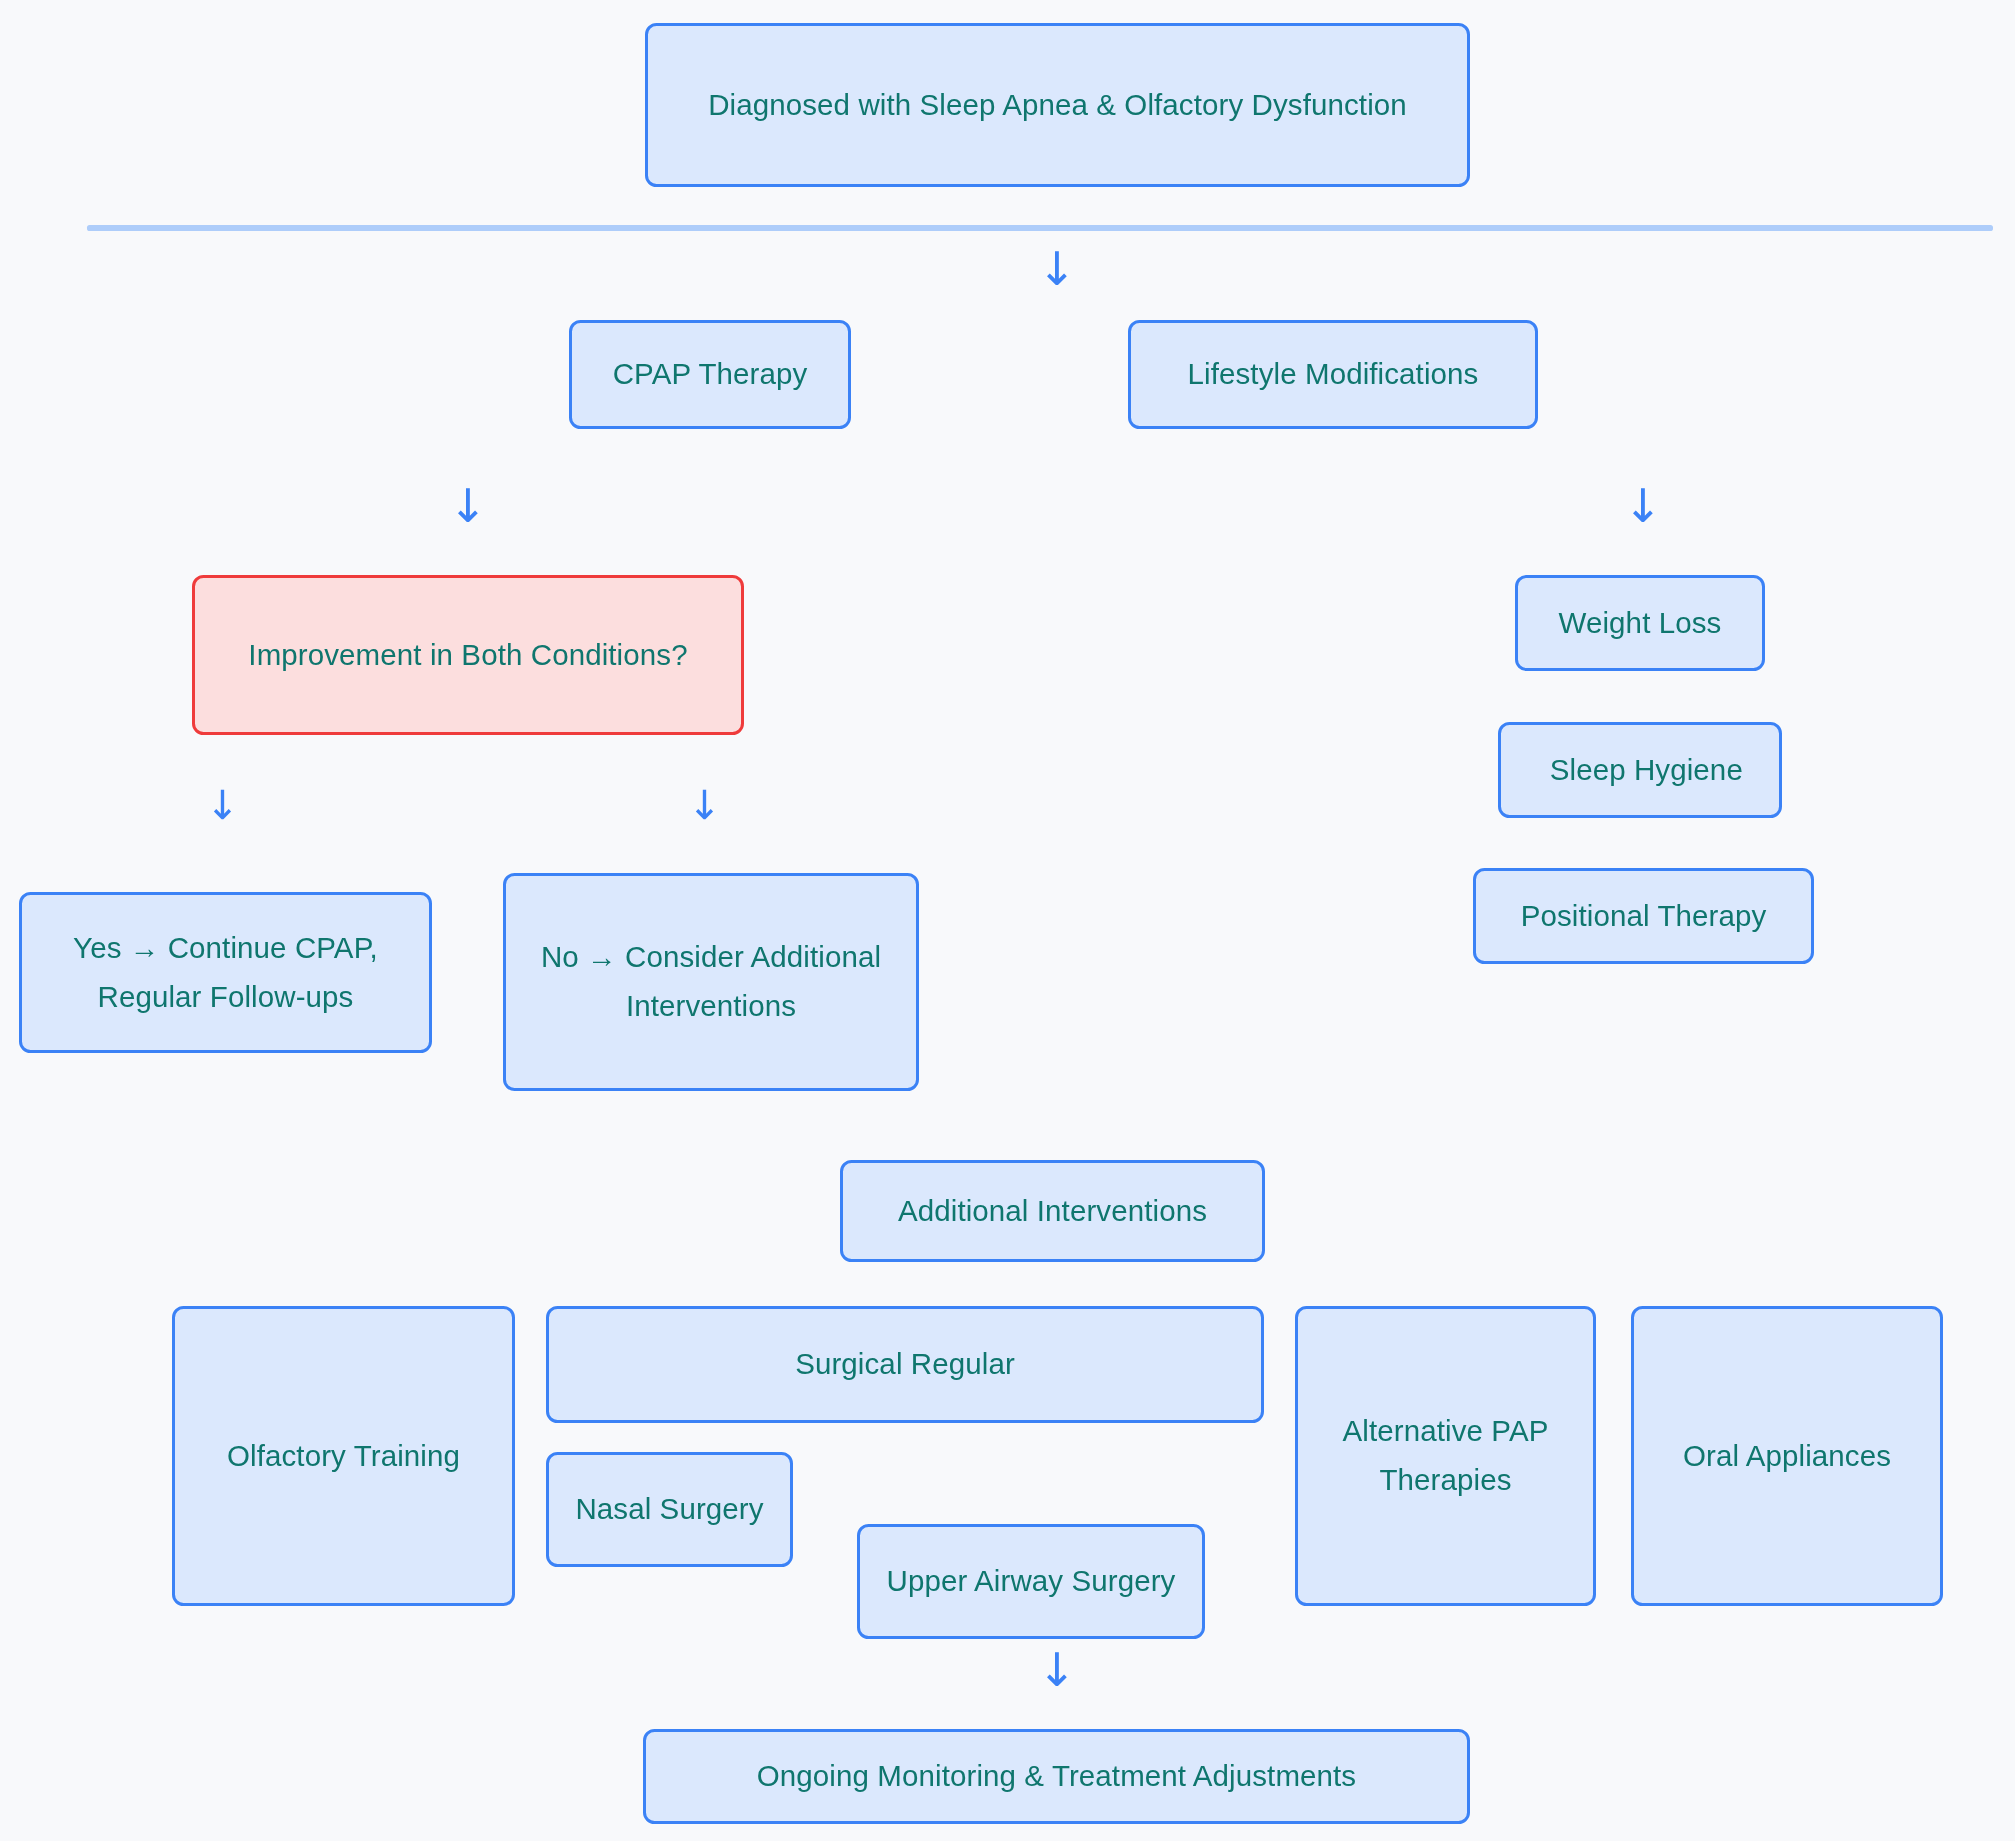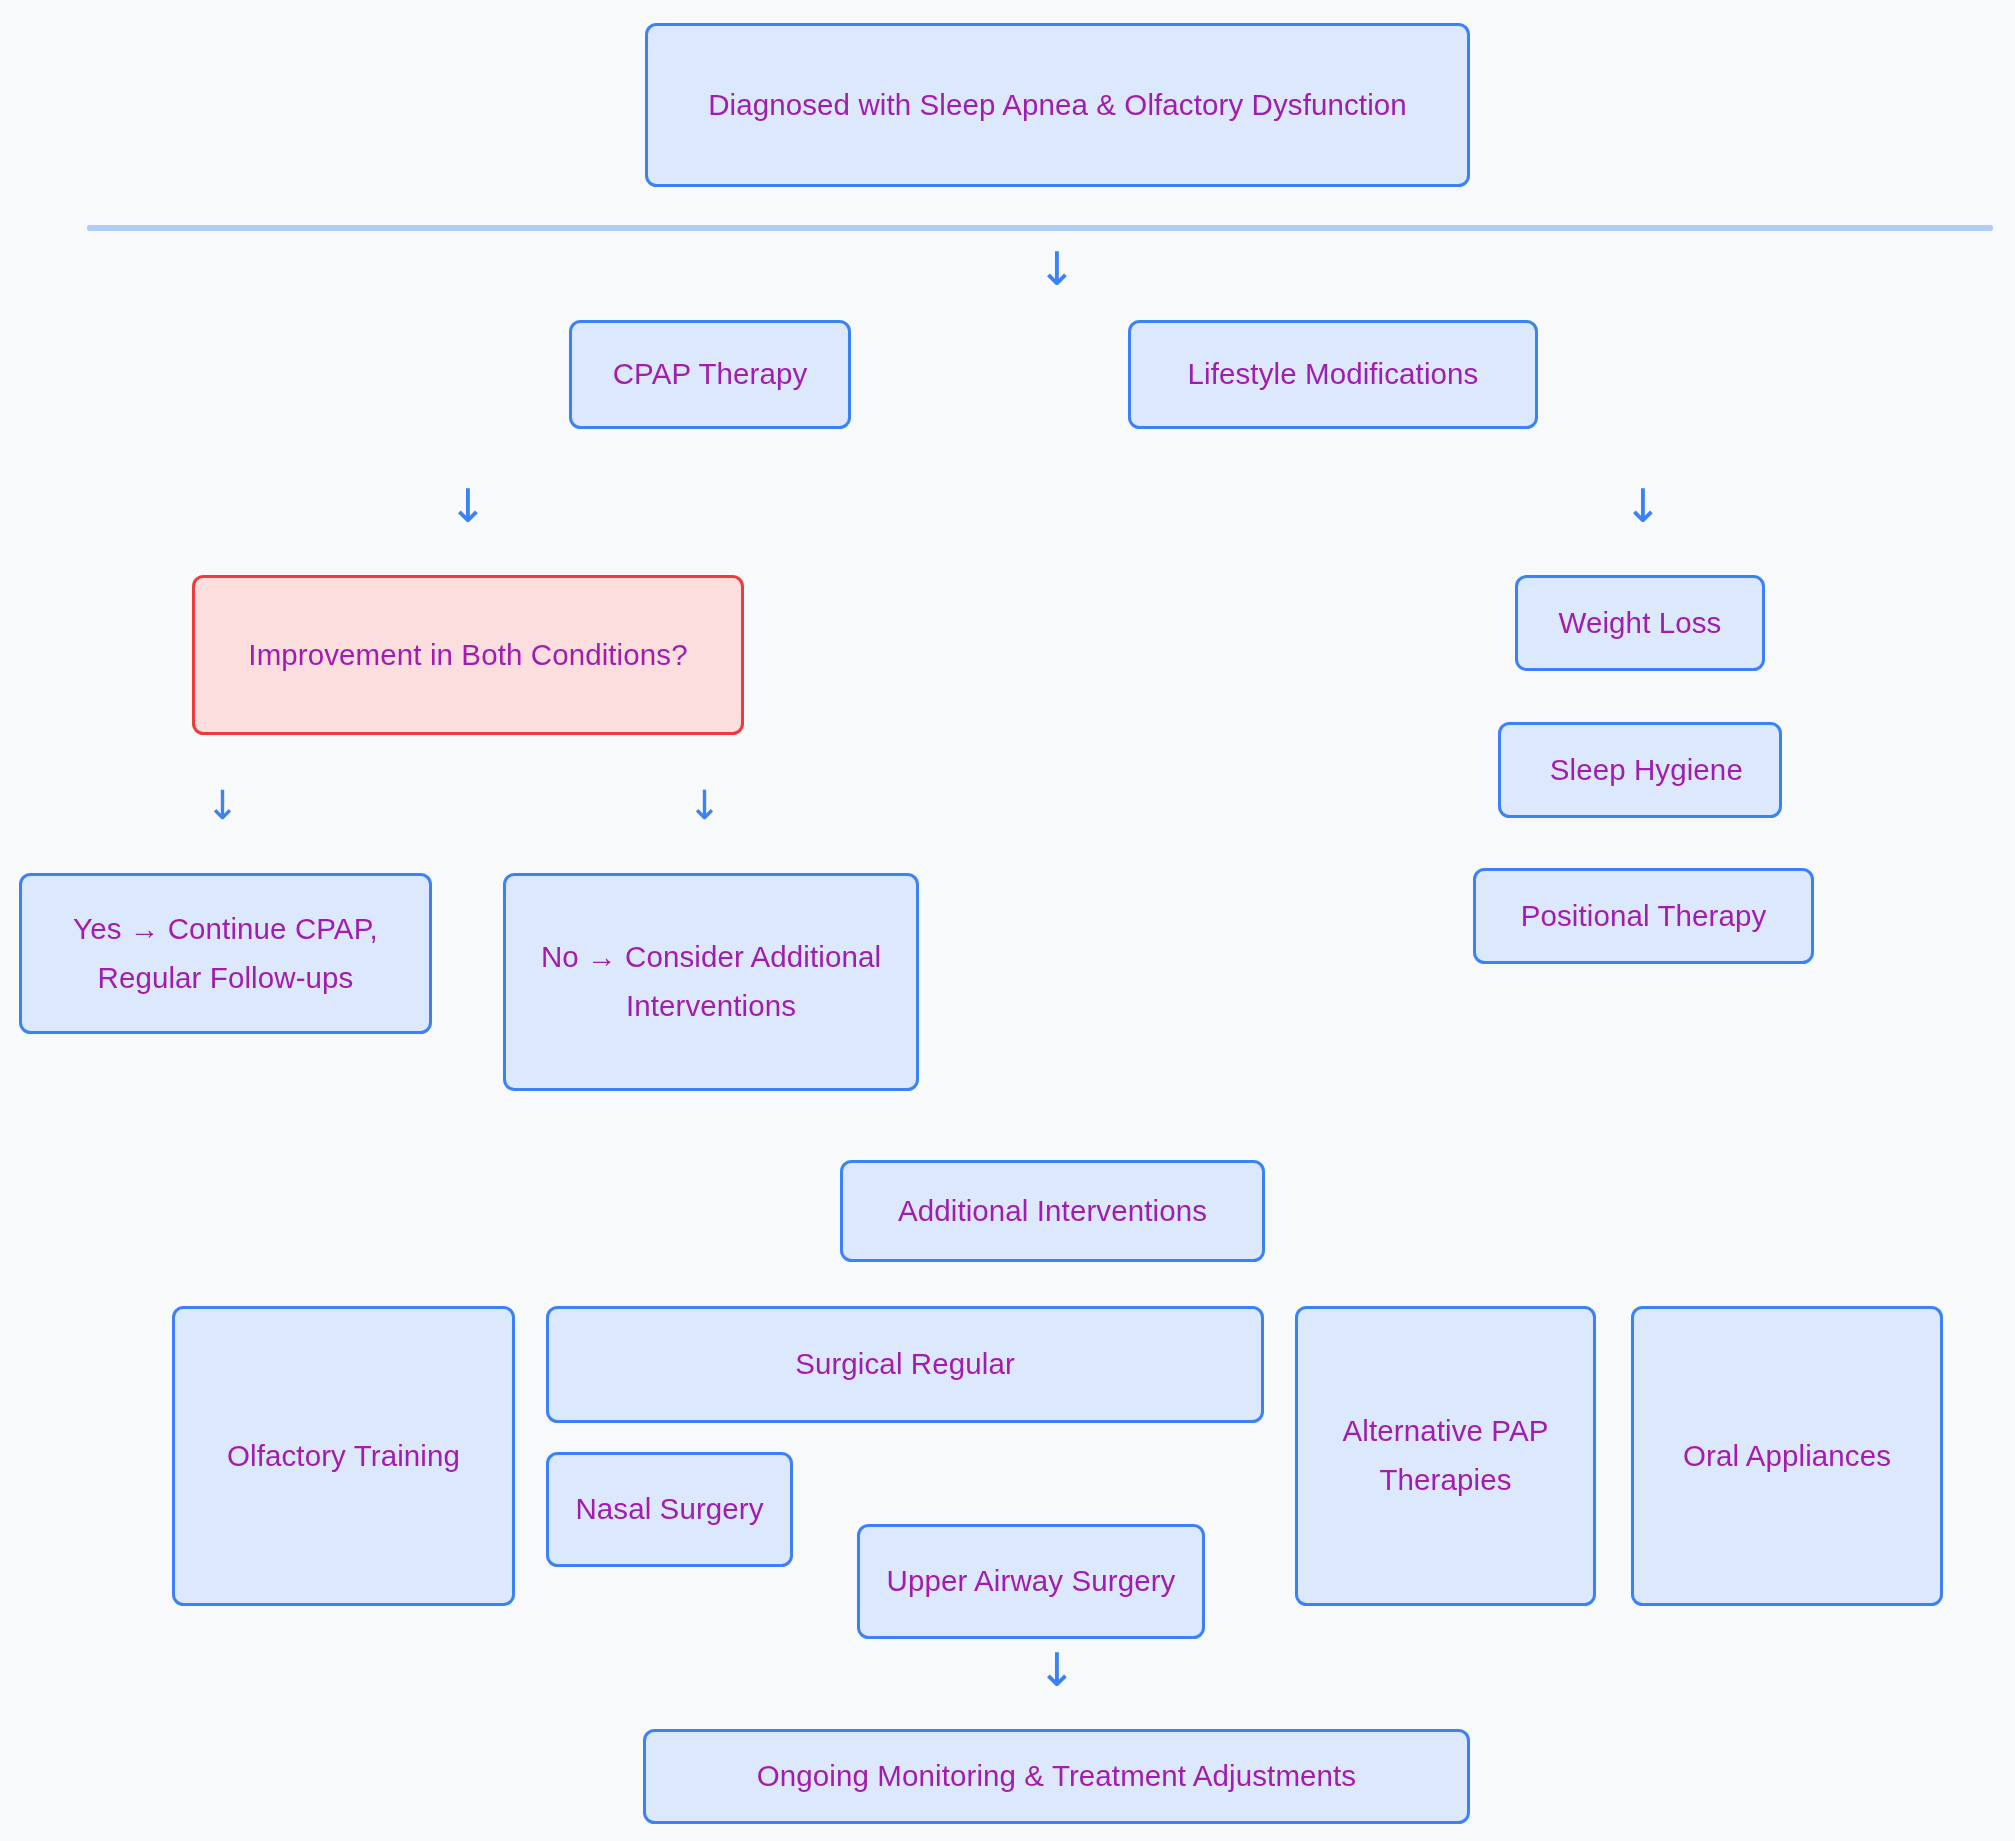--- a/index.html
+++ b/index.html
@@ -20,21 +20,21 @@
   .node {
     position: absolute;
     box-sizing: border-box;
     background: #dbe8fd;
     border: 3.2px solid #3b82f6;
     border-radius: 11.5px;
     display: flex;
     align-items: center;
     justify-content: center;
     text-align: center;
-    color: #a21caf;
+    color: #0f766e;
     font-size: 29.5px;
     line-height: 1.65;
     padding: 3.8px 15.4px;
     letter-spacing: 0.1px;
   }
   .node.decision {
     background: #fcdede;
     border-color: #ef3b3b;
   }
   .arrow {
@@ -81,21 +81,21 @@
   <div class="node" style="left:1515px; top:575px; width:250px; height:96px;">Weight Loss</div>
 
   <div class="node" style="left:1498px; top:722px; width:284px; height:96px;padding-left:28px;">Sleep Hygiene</div>
 
   <div class="node" style="left:1473px; top:868px; width:341px; height:96px;">Positional Therapy</div>
 
   <div class="arrow small" style="left:197px; top:775px; width:51px; height:59px;">↓</div>
 
   <div class="arrow small" style="left:679px; top:775px; width:51px; height:59px;">↓</div>
 
-  <div class="node" style="left:19px; top:873px; width:413px; height:161px;">Yes → Continue CPAP, Regular Follow-ups</div>
+  <div class="node" style="left:19px; top:892px; width:413px; height:161px;">Yes → Continue CPAP, Regular Follow-ups</div>
 
   <div class="node" style="left:503px; top:873px; width:416px; height:218px;">No → Consider Additional Interventions</div>
 
   <div class="node" style="left:840px; top:1160px; width:425px; height:102px;">Additional Interventions</div>
 
   <div class="node" style="left:172px; top:1306px; width:343px; height:300px;">Olfactory Training</div>
 
   <div class="node" style="left:546px; top:1306px; width:718px; height:117px;">Surgical Regular</div>
 
   <div class="node" style="left:546px; top:1452px; width:247px; height:115px;">Nasal Surgery</div>

